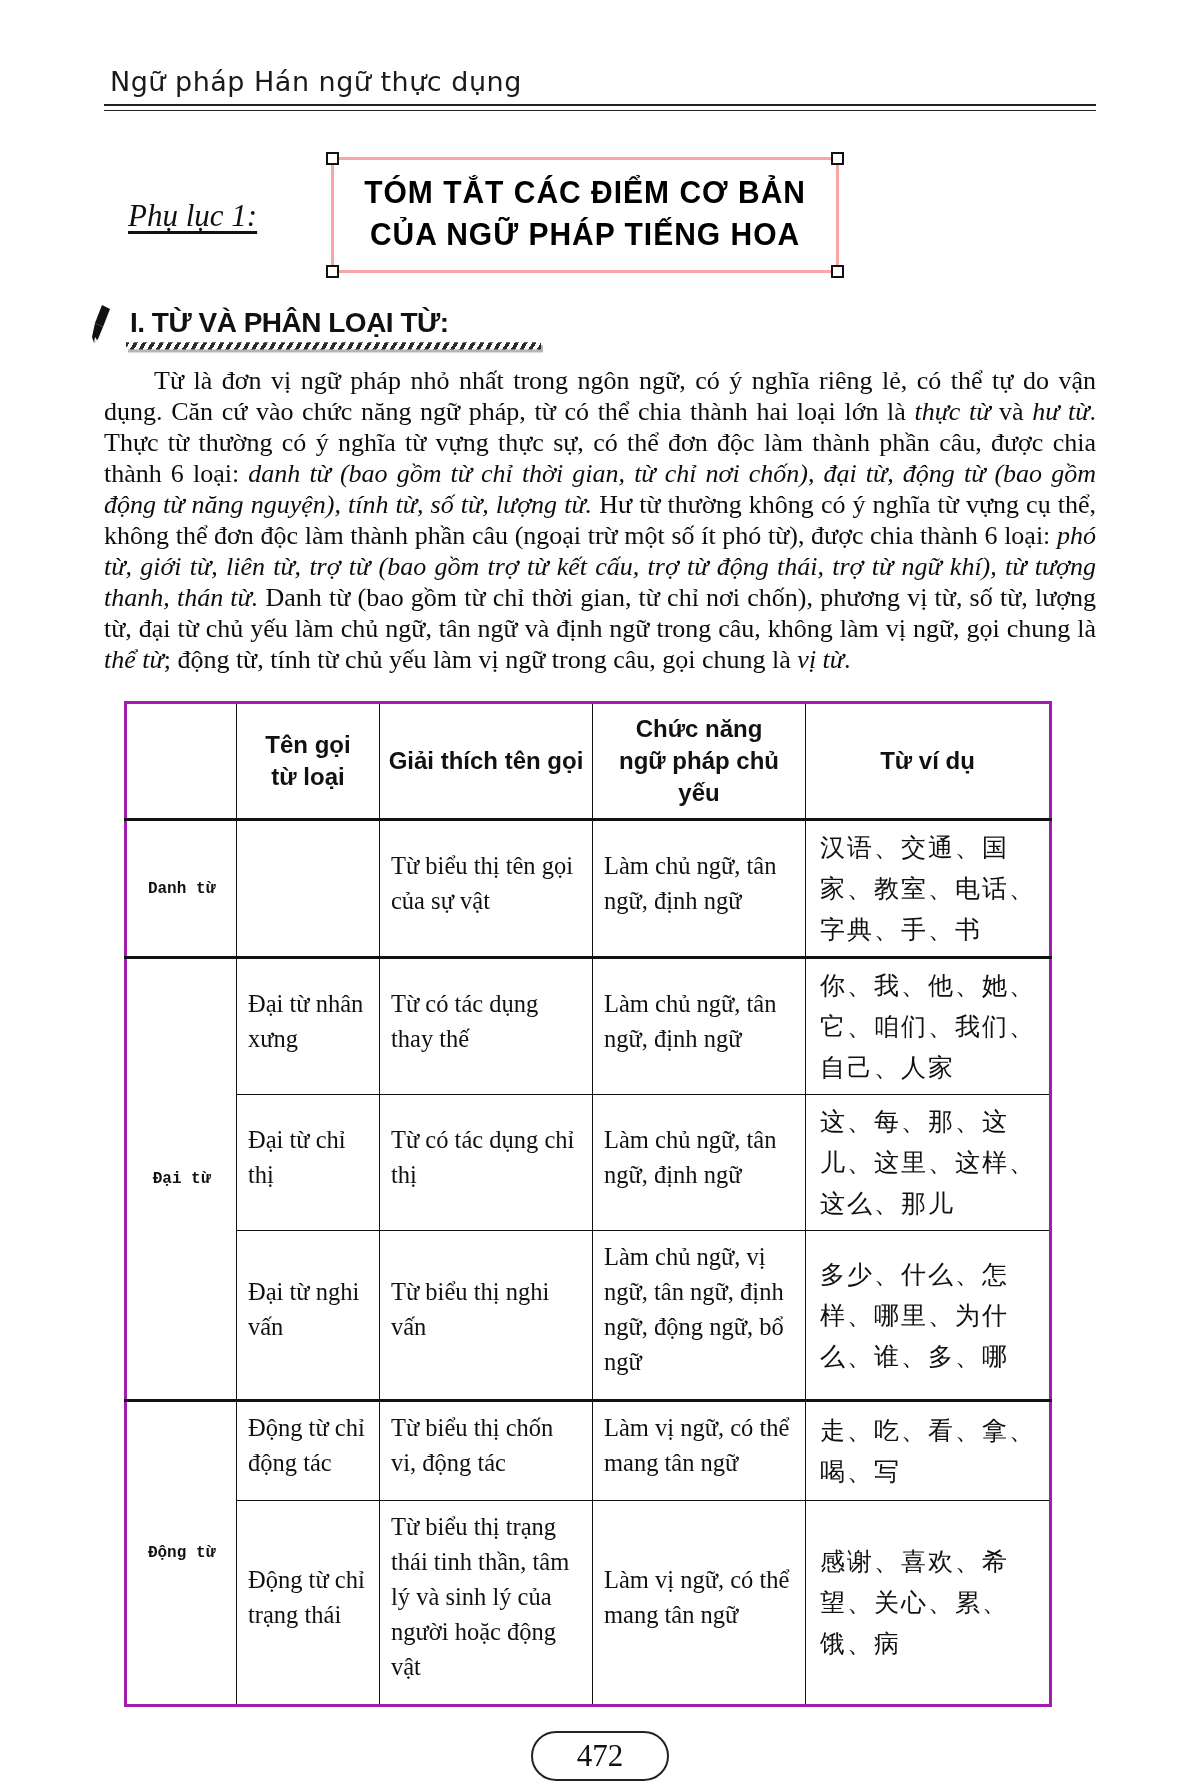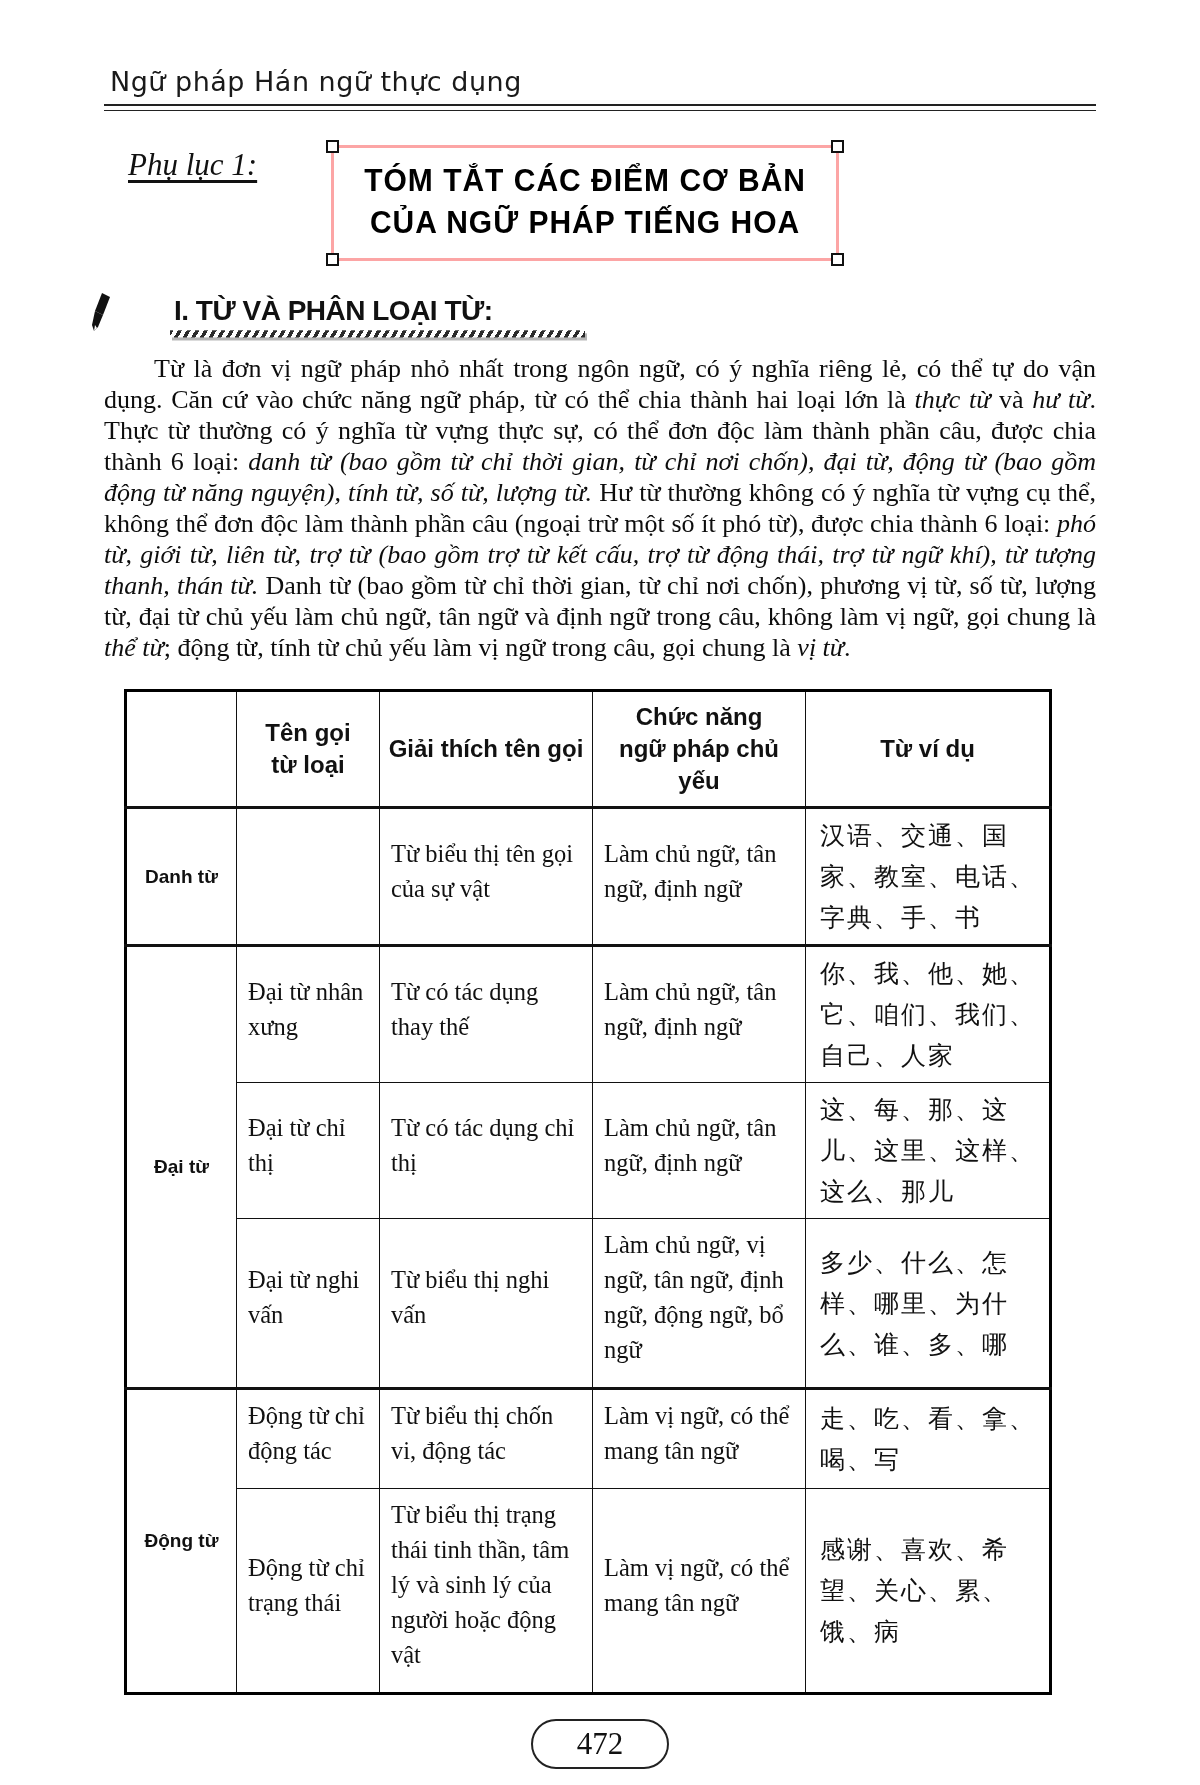--- a/index.html
+++ b/index.html
@@ -15,21 +15,21 @@
     font-family:"DejaVu Sans",sans-serif;
     font-size:27px;letter-spacing:.5px;color:#1a1a1a;
     margin-left:6px;
   }
   .header-rule{
     margin-top:7px;height:4px;
     border-top:2.5px solid #222;border-bottom:1.5px solid #222;
   }
 
   
-  .appendix-row{display:flex;align-items:flex-start;margin-top:34px;}
+  .appendix-row{display:flex;align-items:center;margin-top:46px;}
   .appendix-label{
     font-family:"Liberation Serif",serif;font-style:italic;
     font-size:31px;margin-left:24px;margin-top:2px;
     text-decoration:underline;text-underline-offset:5px;
     white-space:nowrap;
   }
   .title-box{
     position:relative;margin-left:74px;
     border:3px solid #fca5a5;
     padding:12px 30px 14px 30px;
@@ -42,21 +42,21 @@
   .corner.tr{right:-8px;top:-8px;}
   .corner.bl{left:-8px;bottom:-8px;}
   .corner.br{right:-8px;bottom:-8px;}
   .title-line{
     font-family:"Liberation Sans",sans-serif;font-weight:900;
     font-size:30px;line-height:42px;letter-spacing:1px;color:#000;
     transform:scaleY(1.05);
   }
 
   
-  .section-row{display:flex;align-items:flex-start;margin-top:34px;margin-left:-16px;gap:44px;}
+  .section-row{display:flex;align-items:flex-start;margin-top:34px;margin-left:-16px;}
   .pen-icon{width:34px;height:44px;flex:0 0 auto;margin-top:-4px;}
   .section-heading{
     font-family:"Liberation Sans",sans-serif;font-weight:bold;
     font-size:28px;letter-spacing:-.5px;margin-left:8px;
     position:relative;padding-bottom:10px;
     transform:scaleY(1.02);
   }
   .section-heading::after{
     content:"";position:absolute;left:-4px;bottom:0;height:7px;
     width:calc(100% + 96px);
@@ -68,40 +68,40 @@
   .intro{
     margin-top:16px;
     font-size:26px;line-height:31px;text-align:justify;
     text-indent:50px;color:#0d0d0d;
   }
   .intro .it{font-style:italic;}
 
   
   table.word-table{
     margin:26px 0 0 20px;width:925px;
-    border-collapse:collapse;border:3px solid #000000;
+    border-collapse:collapse;border:3px solid #a21caf;
     table-layout:fixed;
   }
   table.word-table col.c0{width:111px;}
   table.word-table col.c1{width:143px;}
   table.word-table col.c2{width:213px;}
   table.word-table col.c3{width:213px;}
   table.word-table col.c4{width:245px;}
   table.word-table th,table.word-table td{
     border:1.6px solid #111;vertical-align:middle;
   }
   table.word-table tbody{border-top:3px solid #111;}
   th.hcell{
     font-family:"Liberation Sans",sans-serif;font-weight:bold;
     font-size:24px;line-height:32px;text-align:center;
     padding:9px 4px;white-space:pre-line;height:70px;
   }
   td.gcell{
-    font-family:Liberation Sans, sans-serif;font-weight:bold;
-    font-size:19px;text-align:center;padding:6px 4px;
+    font-family:Liberation Mono, monospace;font-weight:bold;
+    font-size:16px;text-align:center;padding:6px 4px;
   }
   td.ncell,td.ecell,td.fcell{
     font-family:"Liberation Serif",serif;font-size:24.5px;line-height:35px;
     padding:8px 8px 20px 11px;text-align:left;
   }
   td.xcell{
     font-family:"DejaVu Sans","Liberation Serif",sans-serif;
     font-size:25px;line-height:41px;letter-spacing:2px;
     padding:6px 8px 6px 14px;text-align:left;
   }

